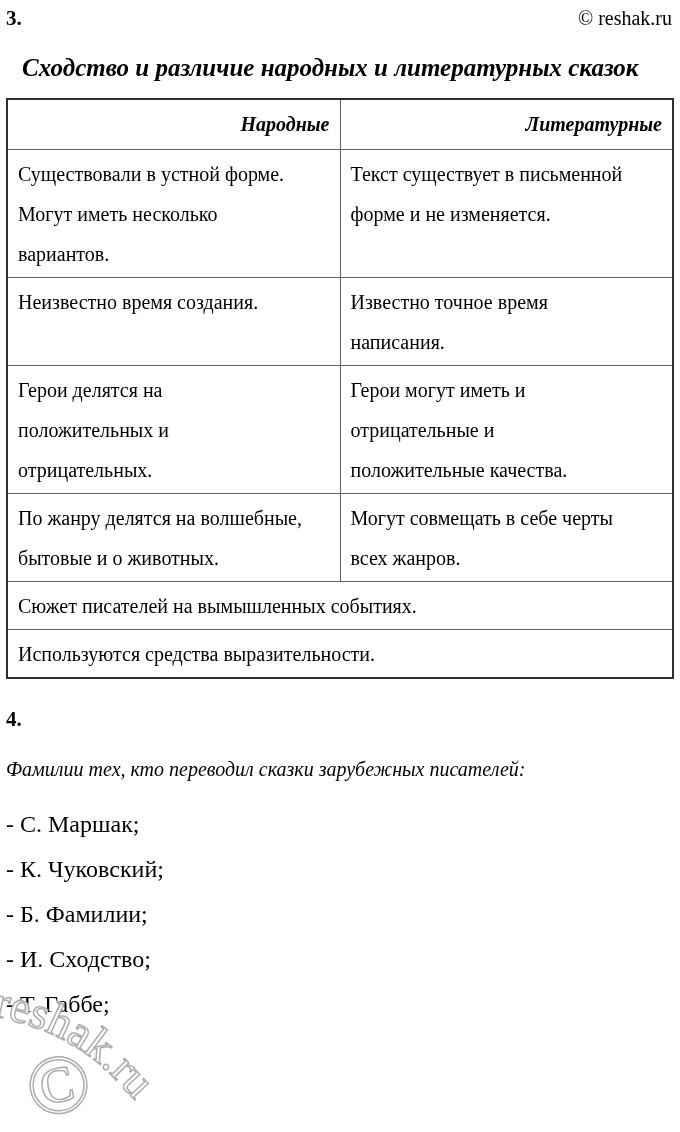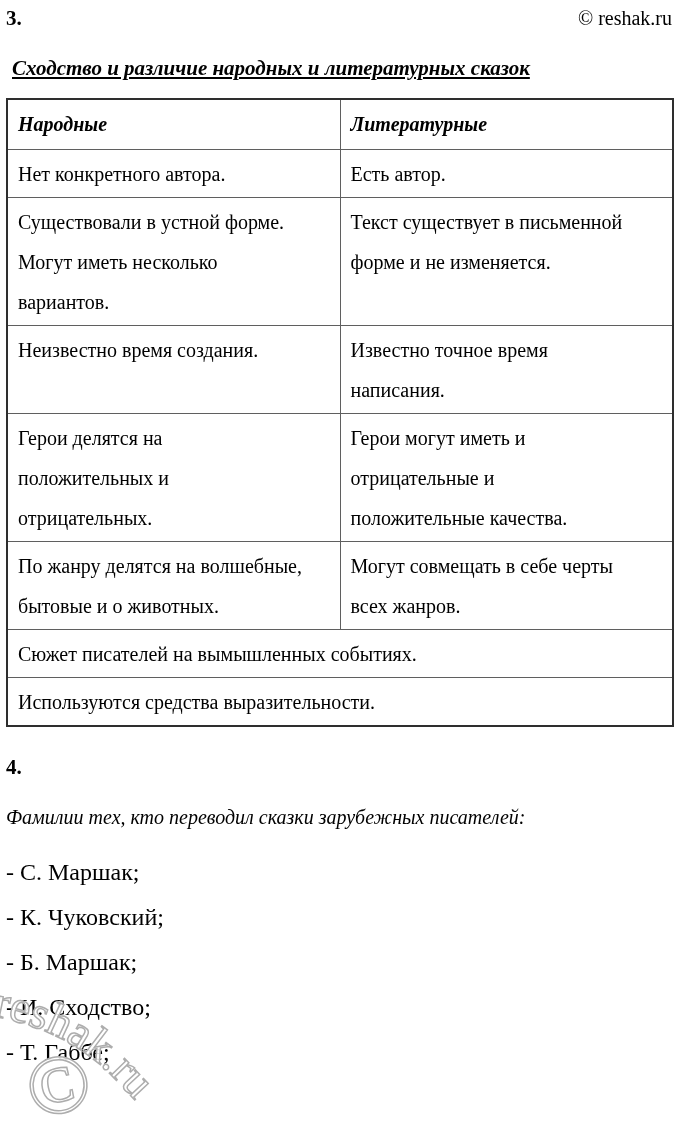--- a/index.html
+++ b/index.html
@@ -19,44 +19,43 @@
     justify-content: space-between;
     align-items: flex-start;
     padding: 2px 2px 0 0;
     font-size: 21px;
     line-height: 24px;
   }
   .section-number { font-weight: bold; }
   .copyright { font-size: 20px; }
 
   .doc-title {
-    margin: 26px 0 18px 6px;
-    font-size: 21px;
+    margin: 26px 0 18px 16px;
+    font-size: 25px;
     font-weight: bold;
     font-style: italic;
     line-height: 24px;
-    text-decoration: underline;
   }
 
   table.compare {
     width: 668px;
     border-collapse: collapse;
     table-layout: fixed;
     border: 2px solid #2e2e2e;
   }
   table.compare th, table.compare td {
     border: 1.5px solid #5f5f5f;
     font-size: 20px;
     line-height: 40px;
     vertical-align: top;
     padding: 4px 10px 3px 10px;
     white-space: pre-line;
   }
   table.compare th {
-    text-align: left;
+    text-align: right;
     font-weight: bold;
     font-style: italic;
     height: 50px;
   }
   table.compare td.full { padding-right: 6px; }
 
   .section4-number {
     margin: 28px 0 0 0;
     font-size: 21px;
     font-weight: bold;
@@ -101,24 +100,20 @@
 
   <div class="doc-title">Сходство и различие народных и литературных сказок</div>
 
   <table class="compare">
     <tbody>
       <tr>
         <th>Народные</th>
         <th>Литературные</th>
       </tr>
       <tr>
-        <td>Нет конкретного автора.</td>
-        <td>Есть автор.</td>
-      </tr>
-      <tr>
         <td>Существовали в устной форме.
 Могут иметь несколько
 вариантов.</td>
         <td>Текст существует в письменной
 форме и не изменяется.</td>
       </tr>
       <tr>
         <td>Неизвестно время создания.</td>
         <td>Известно точное время
 написания.</td>
@@ -145,21 +140,21 @@
       </tr>
     </tbody>
   </table>
 
   <div class="section4-number">4.</div>
   <div class="section4-subtitle">Фамилии тех, кто переводил сказки зарубежных писателей:</div>
 
   <div class="translator-list">
     <p>- С. Маршак;</p>
     <p>- К. Чуковский;</p>
-    <p>- Б. Маршак;</p>
+    <p>- Б. Фамилии;</p>
     <p>- И. Сходство;</p>
     <p>- Т. Габбе;</p>
   </div>
 
 </div>
 
 <svg class="watermark" viewBox="0 0 230 142" aria-hidden="true">
   <defs>
     <path id="wm-curve" d="M -8,26 Q 70,40 118,92 T 176,148" fill="none"></path>
   </defs>

